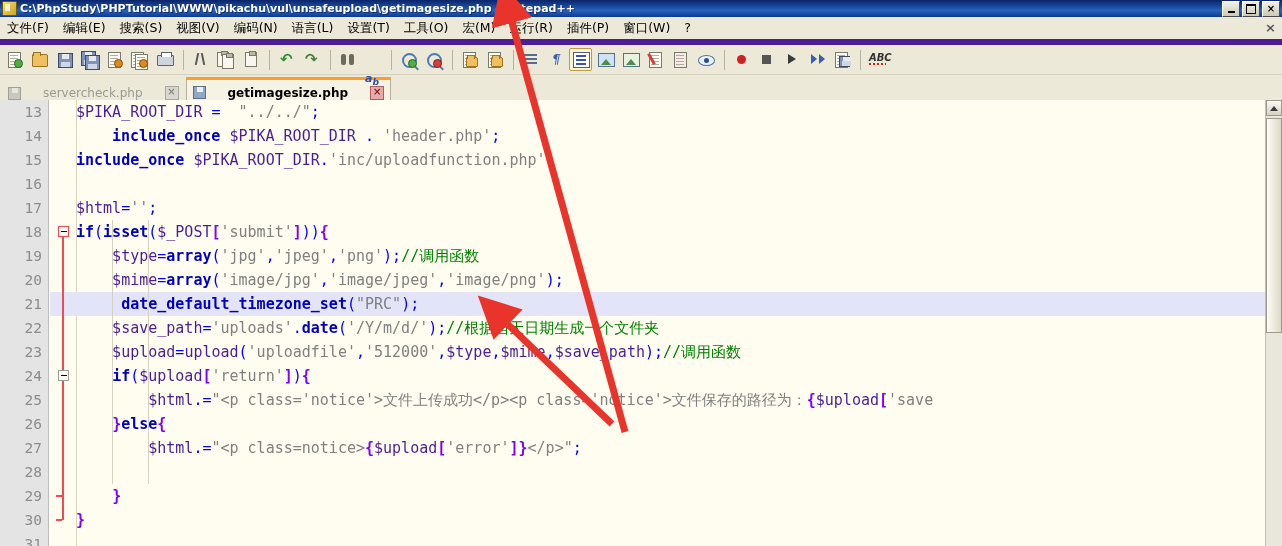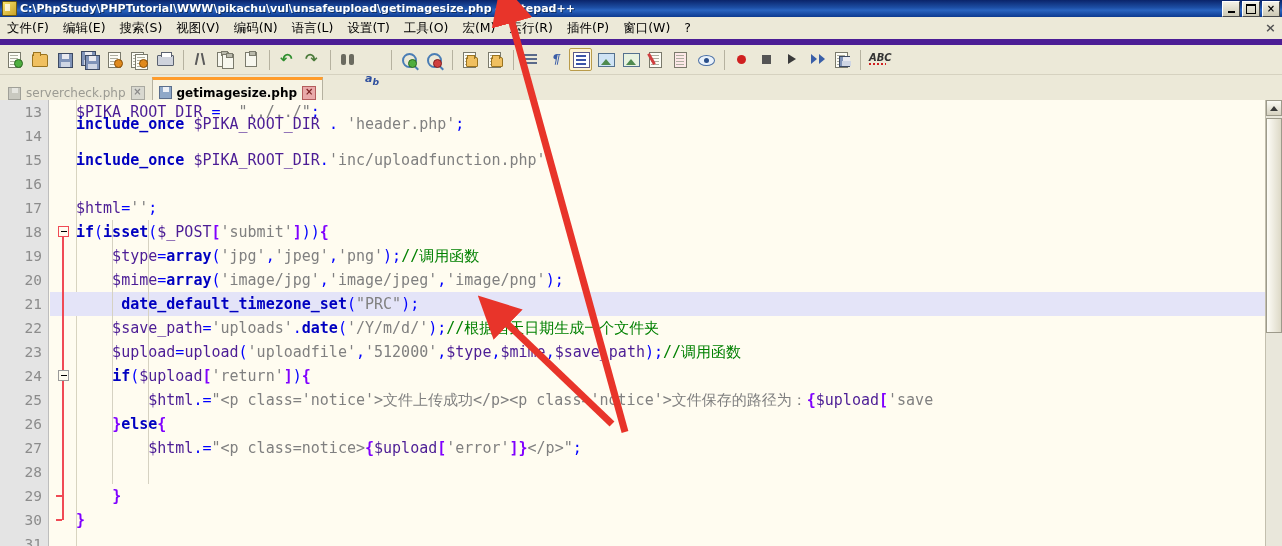--- a/index.html
+++ b/index.html
@@ -122,21 +122,21 @@
   .abc:after{content:"";position:absolute;left:0;bottom:-2px;width:17px;height:2px;
     background:repeating-linear-gradient(90deg,#d02020 0 2px,transparent 2px 4px);}
 
   
   #tabbar{
     height:30px;width:1282px;background:#ece9d8;
     display:flex;align-items:flex-end;padding-left:2px;
     box-sizing:border-box;
   }
   .tab{
-    height:24px;display:flex;align-items:center;gap:5px;
+    height:24px;display:flex;align-items:center;gap:22px;
     padding:0 6px;margin-right:1px;box-sizing:border-box;
     font-family:"DejaVu Sans",sans-serif;font-size:12px;white-space:nowrap;
   }
   .tab.inactive{color:#9b9b93;background:#ece9d8;}
   .tab.active{
     color:#000;font-weight:bold;background:#f6f3e4;
     border-top:3px solid #ff9c2b;border-left:1px solid #b5b1a0;border-right:1px solid #b5b1a0;
     height:28px;
   }
   .tabicon{width:13px;height:13px;flex:0 0 auto;position:relative;}
@@ -474,21 +474,21 @@
   <div id="foldmargin"></div>
   <div id="hl-layer">
       <div class="hlrow" style="top: 192px;"></div>
     </div>
   <div id="guides-layer">
       <div class="indentguide" style="left: 112.08px; top: 120px; height: 264px;"></div>
       <div class="indentguide" style="left: 148.16px; top: 120px; height: 264px;"></div>
     </div>
   <div id="lines-layer">
       <div class="codeline" style="top: 0px;"><span class="var">$PIKA_ROOT_DIR </span><span class="op">=</span><span class="var">  </span><span class="str">"../../"</span><span class="op">;</span></div>
-      <div class="codeline" style="top: 12px;"><span class="kw">include_once</span><span class="var"> $PIKA_ROOT_DIR </span><span class="op">.</span><span class="var"> </span><span class="str">'header.php'</span><span class="op">;</span></div>
+      <div class="codeline" style="top: 24px; margin-left: 36px;"><span class="kw">include_once</span><span class="var"> $PIKA_ROOT_DIR </span><span class="op">.</span><span class="var"> </span><span class="str">'header.php'</span><span class="op">;</span></div>
       <div class="codeline" style="top: 48px;"><span class="kw">include_once</span><span class="var"> $PIKA_ROOT_DIR</span><span class="op">.</span><span class="str">'inc/uploadfunction.php'</span><span class="op">;</span></div>
       <div class="codeline" style="top: 72px;"></div>
       <div class="codeline" style="top: 96px;"><span class="var">$html</span><span class="op">=</span><span class="str">''</span><span class="op">;</span></div>
       <div class="codeline" style="top: 120px;"><span class="kw">if</span><span class="op">(</span><span class="fn">isset</span><span class="op">(</span><span class="var">$_POST</span><span class="br">[</span><span class="str">'submit'</span><span class="br">]</span><span class="op">))</span><span class="br">{</span></div>
       <div class="codeline" style="top: 144px;"><span class="var">    $type</span><span class="op">=</span><span class="kw">array</span><span class="op">(</span><span class="str">'jpg'</span><span class="op">,</span><span class="str">'jpeg'</span><span class="op">,</span><span class="str">'png'</span><span class="op">);</span><span class="cmt">//调用函数</span></div>
       <div class="codeline" style="top: 168px;"><span class="var">    $mime</span><span class="op">=</span><span class="kw">array</span><span class="op">(</span><span class="str">'image/jpg'</span><span class="op">,</span><span class="str">'image/jpeg'</span><span class="op">,</span><span class="str">'image/png'</span><span class="op">);</span></div>
       <div class="codeline" style="top: 192px;"><span class="kw">     date_default_timezone_set</span><span class="op">(</span><span class="str">"PRC"</span><span class="op">);</span></div>
       <div class="codeline" style="top: 216px;"><span class="var">    $save_path</span><span class="op">=</span><span class="str">'uploads'</span><span class="op">.</span><span class="kw">date</span><span class="op">(</span><span class="str">'/Y/m/d/'</span><span class="op">);</span><span class="cmt">//根据当天日期生成一个文件夹</span></div>
       <div class="codeline" style="top: 240px;"><span class="var">    $upload</span><span class="op">=</span><span class="var">upload</span><span class="op">(</span><span class="str">'uploadfile'</span><span class="op">,</span><span class="str">'512000'</span><span class="op">,</span><span class="var">$type</span><span class="op">,</span><span class="var">$mime</span><span class="op">,</span><span class="var">$save_path</span><span class="op">);</span><span class="cmt">//调用函数</span></div>
       <div class="codeline" style="top: 264px;"><span class="var">    </span><span class="kw">if</span><span class="op">(</span><span class="var">$upload</span><span class="br">[</span><span class="str">'return'</span><span class="br">]</span><span class="op">)</span><span class="br">{</span></div>

